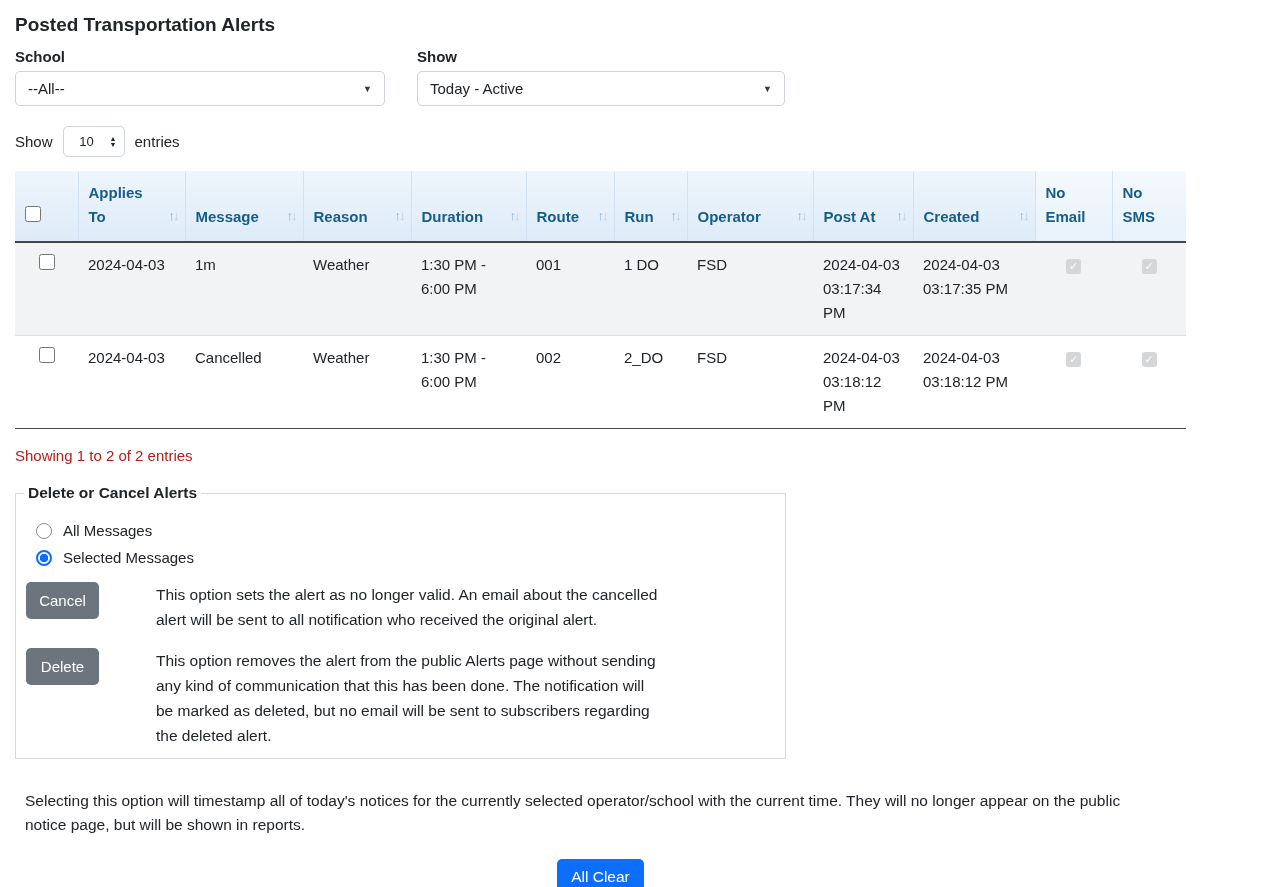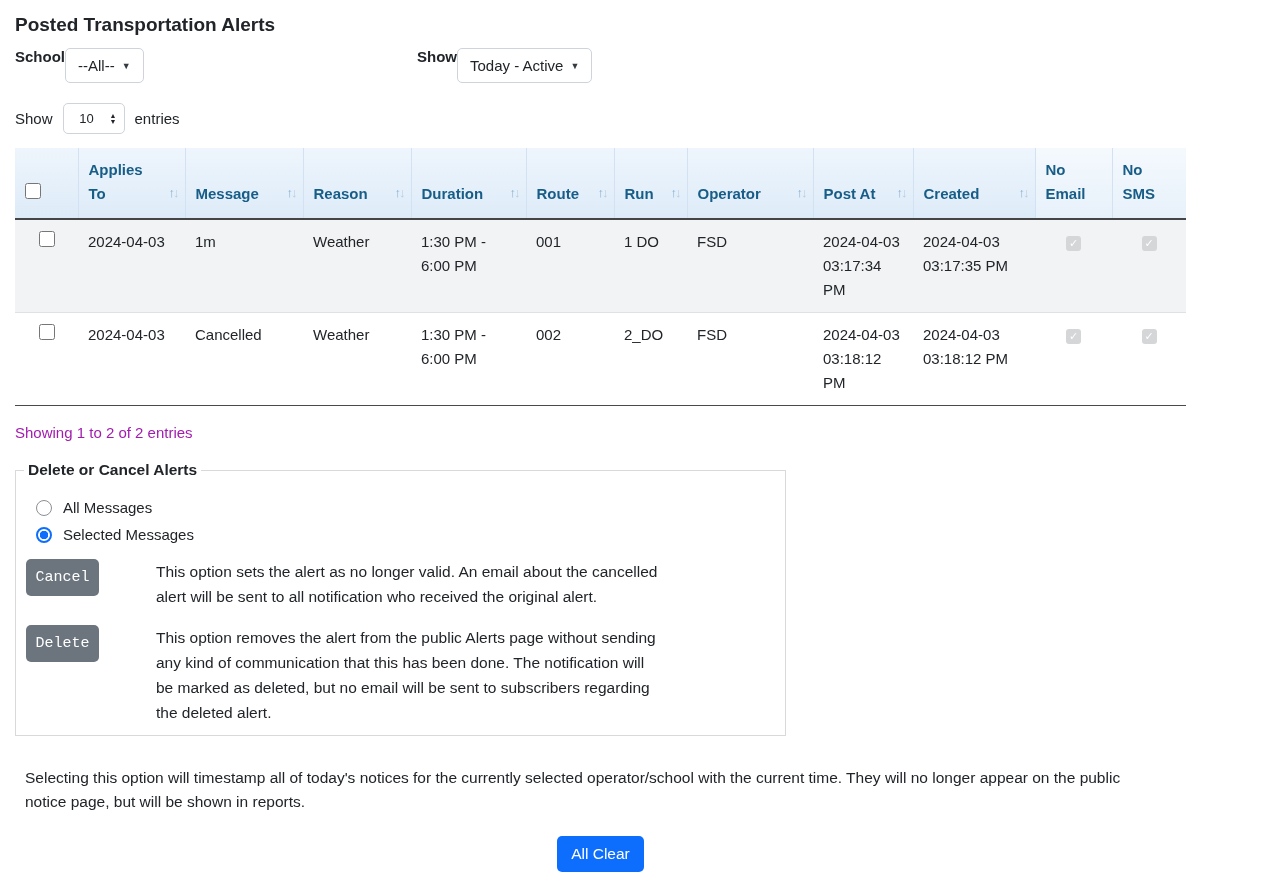--- a/index.html
+++ b/index.html
@@ -11,21 +11,21 @@
     padding: 14px 0 12px 15px;
     overflow: hidden;
   }
   .content { width: 1171px; }
 
   
   .page-title { font-size: 19px; font-weight: 700; margin-bottom: 12px; }
 
   
   .filters { display: flex; margin-bottom: 20px; }
-  .filter-col { display: flex; flex-direction: row; }
+  .filter-col { display: flex; flex-direction: column; }
   .filter-col.school { width: 370px; margin-right: 32px; }
   .filter-col.show  { width: 368px; }
   .filter-label { font-weight: 700; font-size: 15px; margin-bottom: 6px; }
   .select {
     position: relative; height: 35px; border: 1px solid #ced4da; border-radius: 5px;
     background: #fff; display: flex; align-items: center; padding: 0 28px 0 12px;
     font-size: 15px; color: #212529; cursor: pointer;
   }
   .select .caret {
     position: absolute; right: 12px; top: 50%; transform: translateY(-50%);
@@ -78,21 +78,21 @@
   td.center, th.center { text-align: center; }
   input[type="checkbox"] { width: 16px; height: 16px; accent-color: #0d6efd; cursor: pointer; }
   .cb-disabled {
     display: inline-block; width: 15px; height: 15px; border-radius: 3px;
     background: #d4d6d8; color: #ffffff; font-size: 11px; line-height: 15px;
     text-align: center; font-weight: 700;
   }
 
   
   .table-footer { display: flex; align-items: flex-start; margin-top: 14px; }
-  .info { font-size: 15px; color: #a21caf; padding-top: 4px; }
+  .info { font-size: 15px; color: #b91c1c; padding-top: 4px; }
   .pagination { margin-left: auto; display: flex; background: #f7f9fb; border-radius: 4px; }
   .page-item {
     padding: 7px 12px; font-size: 15px; font-weight: 500; color: #b3bac1;
     cursor: default; user-select: none;
   }
 
   
   fieldset.actions {
     width: 771px; border: 1px solid #d9d9d9; margin-top: 20px;
     padding: 6px 10px 10px;
@@ -106,21 +106,21 @@
     width: 16px; height: 16px; border-radius: 50%; border: 1px solid #8a8f94;
     background: #fff; margin-right: 11px; flex: 0 0 auto;
   }
   .radio-dot.checked {
     border: 2px solid #0d6efd;
     background: radial-gradient(circle, #0d6efd 0 4px, #ffffff 4.5px);
   }
   .action-row { display: grid; grid-template-columns: 130px 1fr; margin-top: 16px; }
   .btn-secondary {
     background: #6c757d; color: #fff; border: none; border-radius: 5px;
-    font-family: Liberation Mono, monospace; font-size: 15px; padding: 8px 0; width: 73px; height: 37px;
+    font-family: Liberation Sans, sans-serif; font-size: 15px; padding: 8px 0; width: 73px; height: 37px;
     cursor: pointer; align-self: start; margin-left: 0;
   }
   .action-desc { max-width: 505px; font-size: 15.5px; line-height: 25px; color: #212529; }
 
   
   .all-clear-note { margin: 30px 0 0 10px; max-width: 1135px; font-size: 15.5px; line-height: 24px; }
   .all-clear-wrap { display: flex; justify-content: center; margin-top: 22px; }
   .btn-primary {
     background: #0d6efd; color: #fff; border: none; border-radius: 5px;
     font-family: inherit; font-size: 15.5px; padding: 9px 14px; cursor: pointer;

